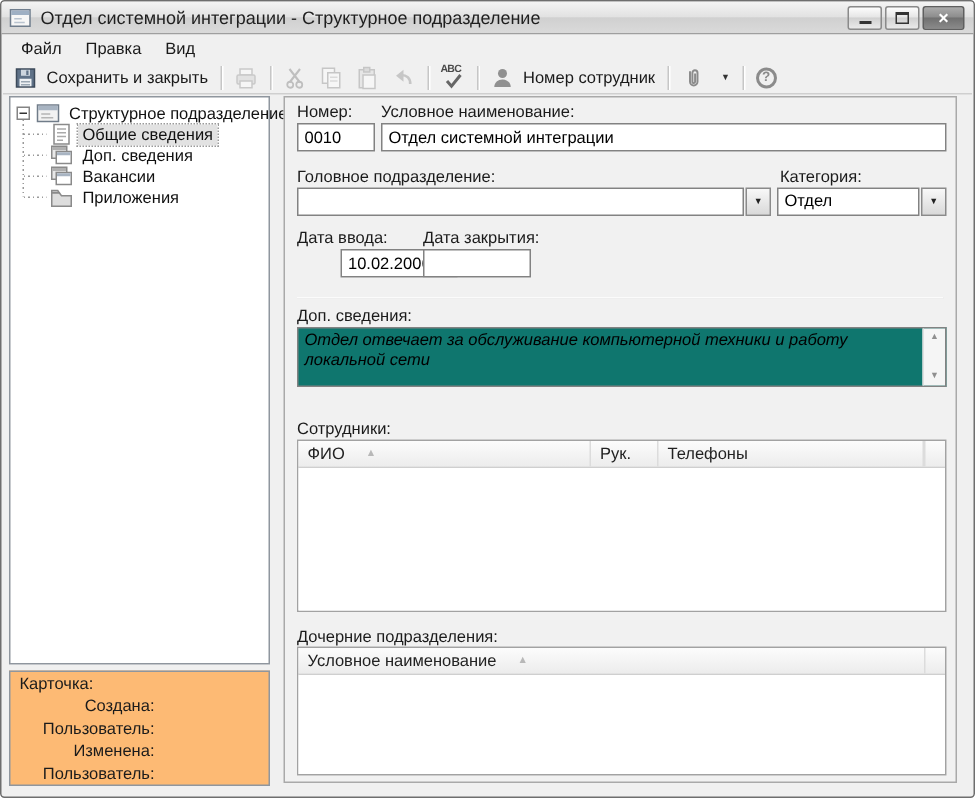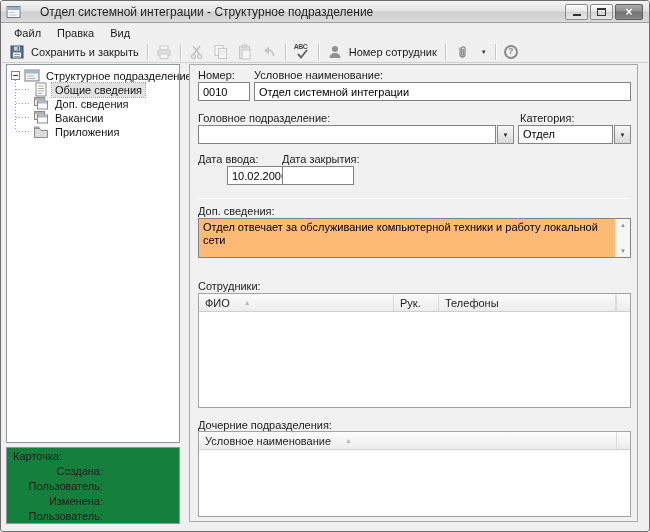--- a/index.html
+++ b/index.html
@@ -4,21 +4,21 @@
 <style>
   *{margin:0;padding:0;box-sizing:border-box;font-family:"Liberation Sans",sans-serif;}
   html,body{width:650px;height:532px;background:#fff;overflow:hidden;}
   .window{position:absolute;inset:0;background:#f0f0f0;border:1px solid #6e6e6e;border-radius:3px;}
 
   
   .titlebar{position:absolute;top:0;left:0;right:0;height:22px;
     background:linear-gradient(#f4f4f4,#e2e2e2 48%,#d0d0d0 52%,#dadada);
     border-bottom:1px solid #9f9f9f;border-radius:2px 2px 0 0;
     display:flex;align-items:center;padding:0 5px;}
-  .title-text{font-size:12px;color:#1f1f1f;margin-left:19px;flex:1;white-space:nowrap;overflow:hidden;}
+  .title-text{font-size:12px;color:#1f1f1f;margin-left:6px;flex:1;white-space:nowrap;overflow:hidden;}
   .win-controls{display:flex;gap:2px;margin-right:1px;}
   .wbtn{width:23px;height:16px;border:1px solid #8a8a8a;border-radius:2px;
     background:linear-gradient(#fdfdfd,#e6e6e6 45%,#d0d0d0 50%,#eaeaea);
     display:flex;align-items:center;justify-content:center;}
   .wbtn.close{width:28px;background:linear-gradient(#ababab,#8d8d8d 45%,#707070 50%,#8a8a8a);border-color:#5f5f5f;}
   .g-min{width:8px;height:2px;background:#333;margin-top:7px;}
   .g-max{width:9px;height:8px;border:1px solid #333;border-top-width:2px;}
   .g-close{color:#fff;font-size:12px;font-weight:bold;line-height:14px;}
 
   
@@ -46,34 +46,34 @@
   .tnode .tlabel{padding:1px 3px;color:#111;}
   .tlabel.selected{background:#e2e2e2;outline:1px dotted #9a9a9a;}
   .expand{position:absolute;left:4px;top:6px;width:9px;height:9px;border:1px solid #848484;background:#fff;}
   .expand::after{content:"";position:absolute;left:1px;top:3px;width:5px;height:1px;background:#333;}
   .dotv{position:absolute;left:8px;top:15px;width:1px;height:51px;
     background:repeating-linear-gradient(to bottom,#9a9a9a 0 1px,transparent 1px 3px);}
   .doth{position:absolute;left:9px;width:15px;height:1px;
     background:repeating-linear-gradient(to right,#9a9a9a 0 1px,transparent 1px 3px);}
 
   
-  .card-panel{position:absolute;left:4px;top:383px;width:174px;height:77px;background:#15803d;border:1px solid #8f969e;font-size:11px;color:#1b1b1b;}
+  .card-panel{position:absolute;left:4px;top:383px;width:174px;height:77px;background:#fdba74;border:1px solid #8f969e;font-size:11px;color:#1b1b1b;}
   .card-title{position:absolute;left:6px;top:2px;}
   .card-row{position:absolute;left:6px;width:90px;text-align:right;white-space:nowrap;}
 
   
   .main-panel{position:absolute;left:187px;top:0;width:449px;height:458px;background:#f1f1f1;border:1px solid #a9a9a9;}
   .flabel{position:absolute;font-size:11px;color:#1b1b1b;white-space:nowrap;}
   .finput{position:absolute;height:19px;border:1px solid #828282;background:#fff;font-size:11px;padding:1px 4px;color:#000;outline:none;}
   .combo{position:absolute;height:19px;display:flex;}
   .combo-field{flex:1;background:#fff;border:1px solid #828282;font-size:11px;padding:2px 4px;line-height:13px;color:#000;overflow:hidden;white-space:nowrap;}
   .combo-btn{width:17px;margin-left:1px;border:1px solid #8a8a8a;background:linear-gradient(#f8f8f8,#d9d9d9);
     display:flex;align-items:center;justify-content:center;font-size:6px;color:#222;}
   .hsep{position:absolute;left:8px;right:8px;height:1px;background:#d2d2d2;border-bottom:1px solid #fbfbfb;}
-  .notes-box{position:absolute;display:flex;border:1px solid #828282;background:#fdba74;}
+  .notes-box{position:absolute;display:flex;border:1px solid #828282;background:#0f766e;font-style:italic;}
   .notes-text{flex:1;font-size:11px;padding:2px 4px;line-height:13px;color:#000;}
   .notes-scroll{width:15px;border-left:1px solid #e0e0e0;background:#f5f5f5;display:flex;flex-direction:column;
     justify-content:space-between;align-items:center;font-size:6px;color:#8f8f8f;padding:3px 0;}
   .table{position:absolute;border:1px solid #a2a2a2;background:#fff;display:flex;flex-direction:column;}
   .thead{height:18px;display:flex;background:linear-gradient(#fcfcfc,#ececec);border-bottom:1px solid #cfcfcf;}
   .th{display:flex;align-items:center;padding:0 6px;font-size:11px;color:#222;border-right:1px solid #dcdcdc;white-space:nowrap;}
   .th.last{border-right:none;border-left:1px solid #dcdcdc;margin-left:auto;padding:0;}
   .sort{font-size:7px;color:#b8b8b8;margin-left:14px;}
   .tbody{flex:1;background:#fff;}
   svg{display:block;}

